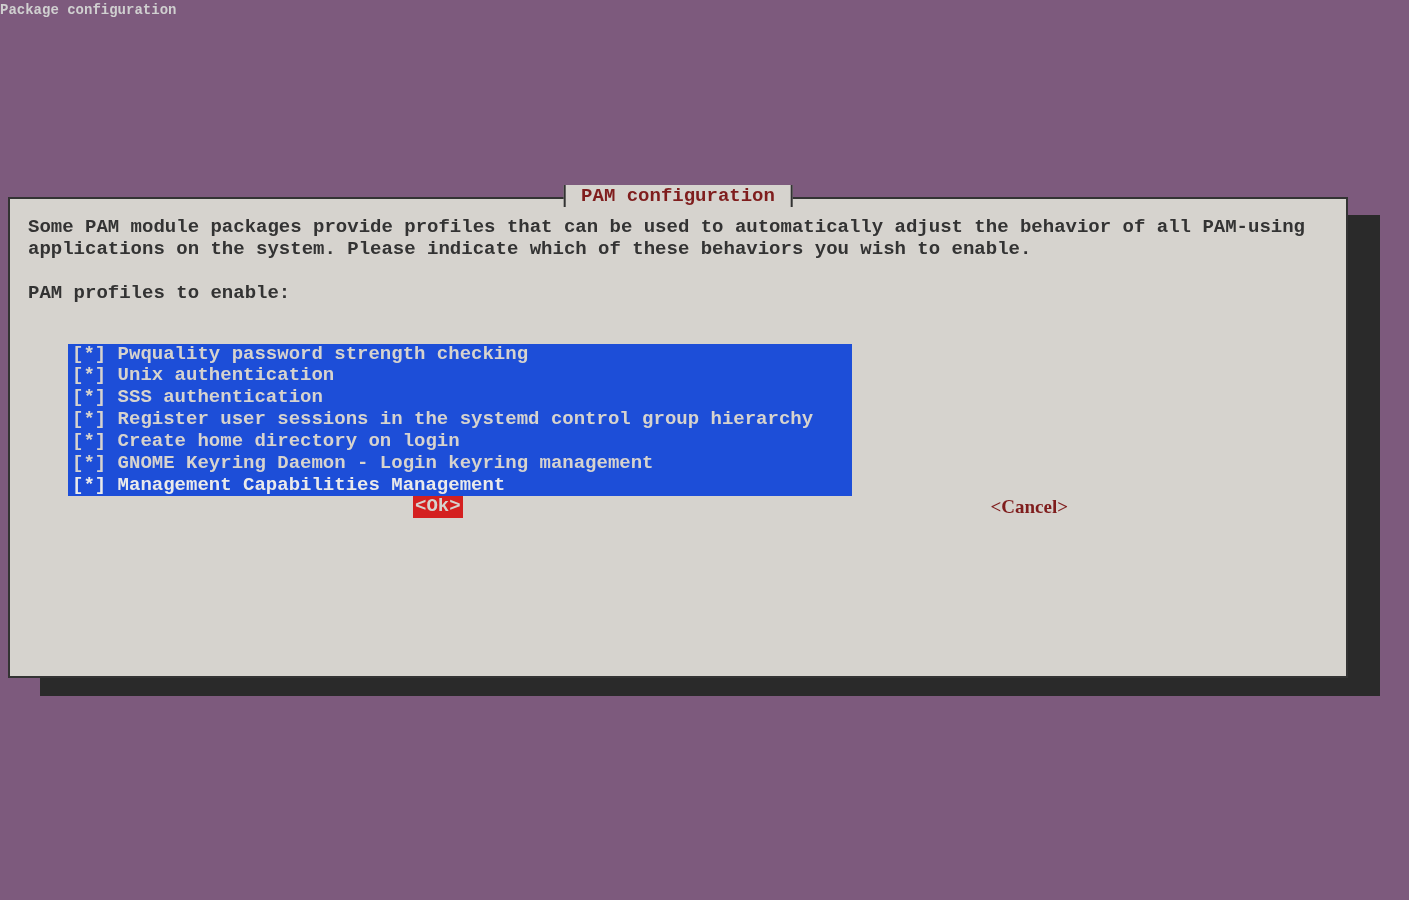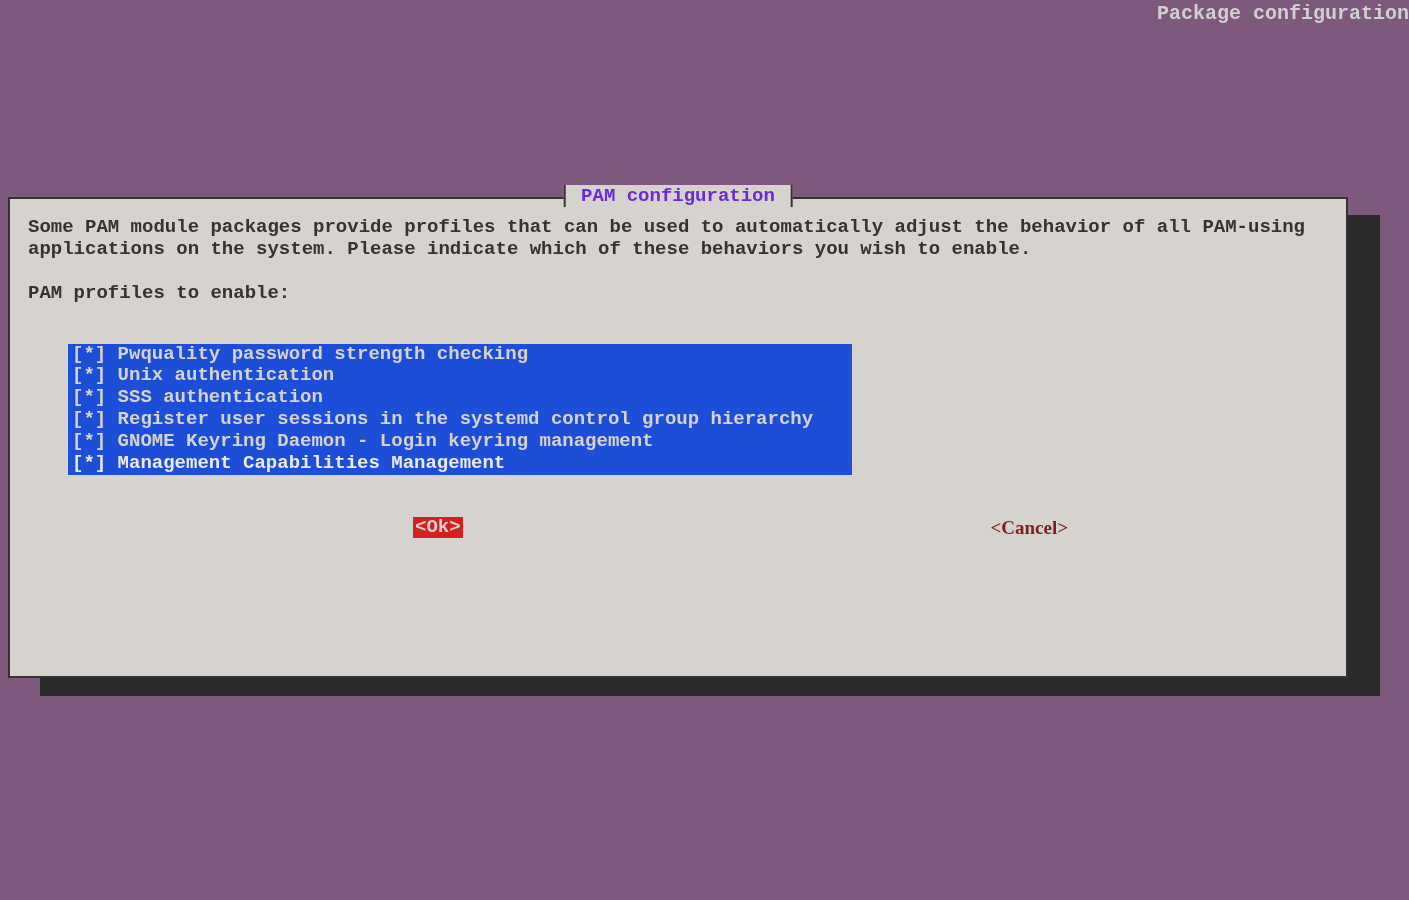--- a/index.html
+++ b/index.html
@@ -13,22 +13,21 @@
       font-size: 19px;
       font-weight: bold;
       width: 1409px;
       height: 900px;
       overflow: hidden;
       position: relative;
     }
     .header-text {
       color: #d0d0d0;
       padding: 2px 0px;
-      font-size: 20px;
-      text-align: right;
+      font-size: 14px;
     }
     .dialog-shadow {
       position: absolute;
       top: 215px;
       left: 40px;
       width: 1340px;
       height: 481px;
       background-color: #2a2a2a;
     }
     .dialog {
@@ -39,21 +38,21 @@
       height: 481px;
       background-color: #d6d3ce;
       border: 2px solid #333;
     }
     .dialog-title {
       position: absolute;
       top: -14px;
       left: 50%;
       transform: translateX(-50%);
       background-color: #d6d3ce;
-      color: #6d28d9;
+      color: #7f1d1d;
       padding: 0 4px;
       border-left: 2px solid #333;
       border-right: 2px solid #333;
       white-space: pre;
     }
     .dialog-content {
       padding: 18px 18px 0 18px;
       color: #333;
       line-height: 1.15;
     }
@@ -75,21 +74,20 @@
       white-space: pre;
       padding: 0 4px;
     }
     .option-item.last {
       color: #eaeaea;
     }
     .buttons-row {
       display: flex;
       justify-content: space-between;
       padding: 0 260px 0 385px;
-      margin-top: 42px;
     }
     .ok-button {
       background-color: #d42020;
       color: #d6d3ce;
       padding: 0 2px;
       cursor: pointer;
     }
     .cancel-button {
       color: #7f1d1d;
       cursor: pointer;
@@ -106,20 +104,21 @@
 <div class="dialog">
   <div class="dialog-title"> PAM configuration </div>
   <div class="dialog-content">
     <div class="paragraph">Some PAM module packages provide profiles that can be used to automatically adjust the behavior of all PAM-using applications on the system.  Please indicate which of these behaviors you wish to enable.</div>
     <div class="prompt">PAM profiles to enable:</div>
     <div class="options-list">
       <div class="option-item">[*] <span>Pwquality password strength checking</span></div>
       <div class="option-item">[*] <span>Unix authentication</span></div>
       <div class="option-item">[*] <span>SSS authentication</span></div>
       <div class="option-item">[*] <span>Register user sessions in the systemd control group hierarchy</span></div>
+      <div class="option-item">[*] <span>Create home directory on login</span></div>
       <div class="option-item">[*] <span>GNOME Keyring Daemon - Login keyring management</span></div>
       <div class="option-item last">[*] <span>Management Capabilities Management</span></div>
     </div>
     <div class="buttons-row">
       <span class="ok-button">&lt;Ok&gt;</span>
       <span class="cancel-button">&lt;Cancel&gt;</span>
     </div>
   </div>
 </div>
 

